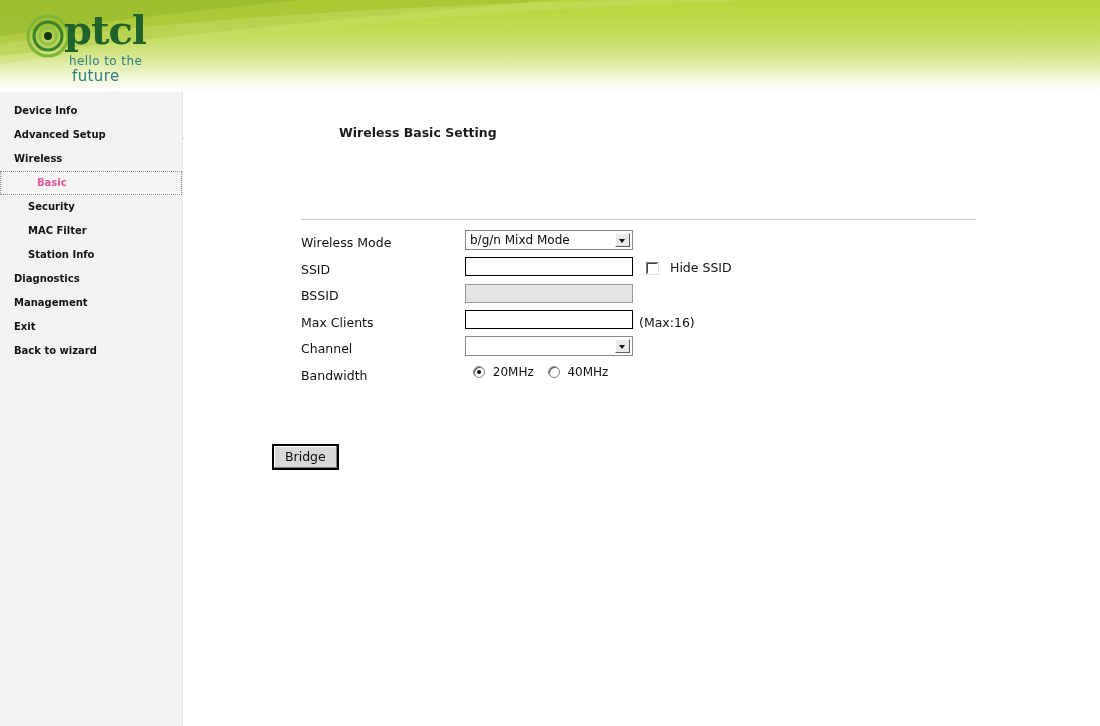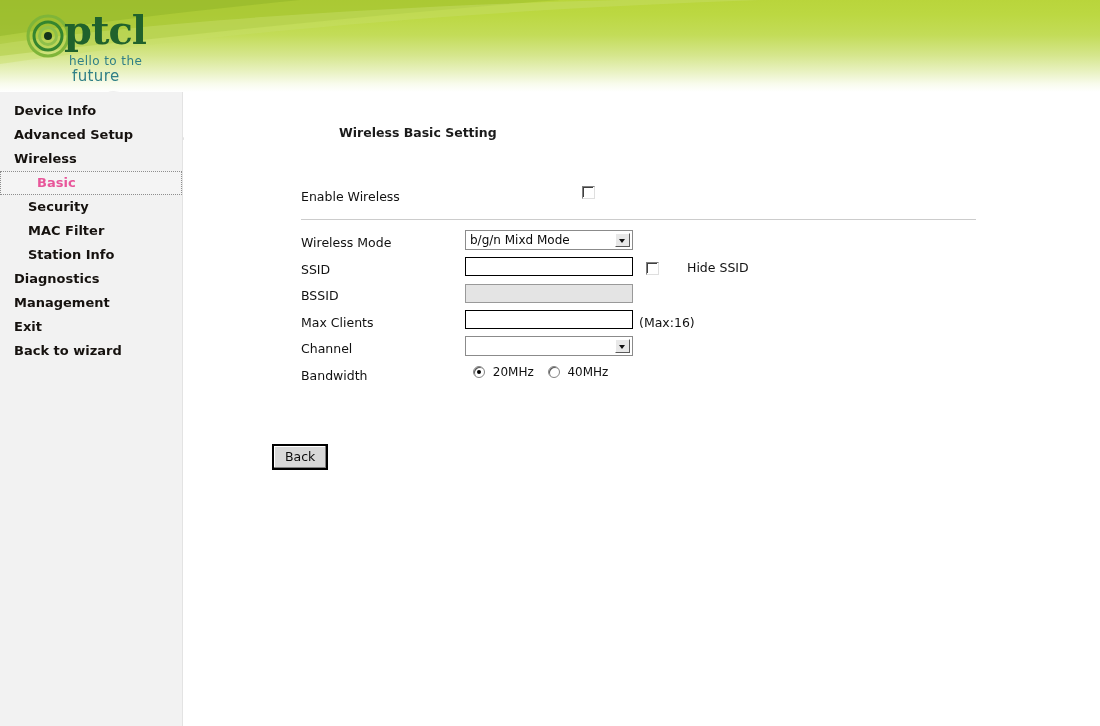--- a/index.html
+++ b/index.html
@@ -107,21 +107,21 @@
     width: 183px;
     height: 634px;
     background: #f2f2f2;
     border-right: 1px solid #e3e3e3;
     z-index: 10;
     padding-top: 7px;
     box-sizing: border-box;
   }
   .nav-item {
     font-family: "DejaVu Sans", sans-serif;
-    font-size: 13px;
+    font-size: 10px;
     font-weight: bold;
     color: #16120f;
     line-height: 24px;
     height: 24px;
     padding-left: 14px;
     white-space: nowrap;
     cursor: pointer;
     box-sizing: border-box;
   }
   .nav-item.sub {
@@ -384,24 +384,20 @@
   <div class="nav-item">Diagnostics</div>
   <div class="nav-item">Management</div>
   <div class="nav-item">Exit</div>
   <div class="nav-item">Back to wizard</div>
 </div>
 
 <div id="content">
 
   <div id="page-title">Wireless Basic Setting</div>
 
-  <div id="enable-row">
-    <div id="enable-label" class="field-label">Enable Wireless</div>
-    <span id="enable-checkbox" class="win-checkbox"></span>
-  </div>
 
   <div id="divider"></div>
 
   <div id="form-area">
 
     <div class="form-row">
       <div class="field-label">Wireless Mode</div>
       <div class="field-control">
         <div class="win-select">
           <span class="sel-text">b/g/n Mixd Mode</span>
@@ -410,21 +406,21 @@
       </div>
     </div>
 
     <div class="form-row">
       <div class="field-label">SSID</div>
       <div class="field-control">
         <input class="win-text" type="text" value="" style="">
       </div>
       <span class="suffix-text" style="left:345px; top:3px;">
         <span class="win-checkbox"></span>
-        <span style="margin-left:24px;text-align:center;">Hide SSID</span>
+        <span style="margin-left:7px;text-align:center;">Hide SSID</span>
       </span>
     </div>
 
     <div class="form-row">
       <div class="field-label">BSSID</div>
       <div class="field-control">
         <input class="win-text disabled" type="text" disabled="" value="" style="">
       </div>
     </div>
 
@@ -451,15 +447,15 @@
       <div id="bandwidth-group">
         <span class="win-radio checked"></span>
         <span class="rlabel">20MHz</span>
         <span class="win-radio"></span>
         <span class="rlabel">40MHz</span>
       </div>
     </div>
 
   </div>
 
-  <div id="apply-button">Back</div>
+  <div id="apply-button">Bridge</div>
 
 </div>
 
 </body></html>

